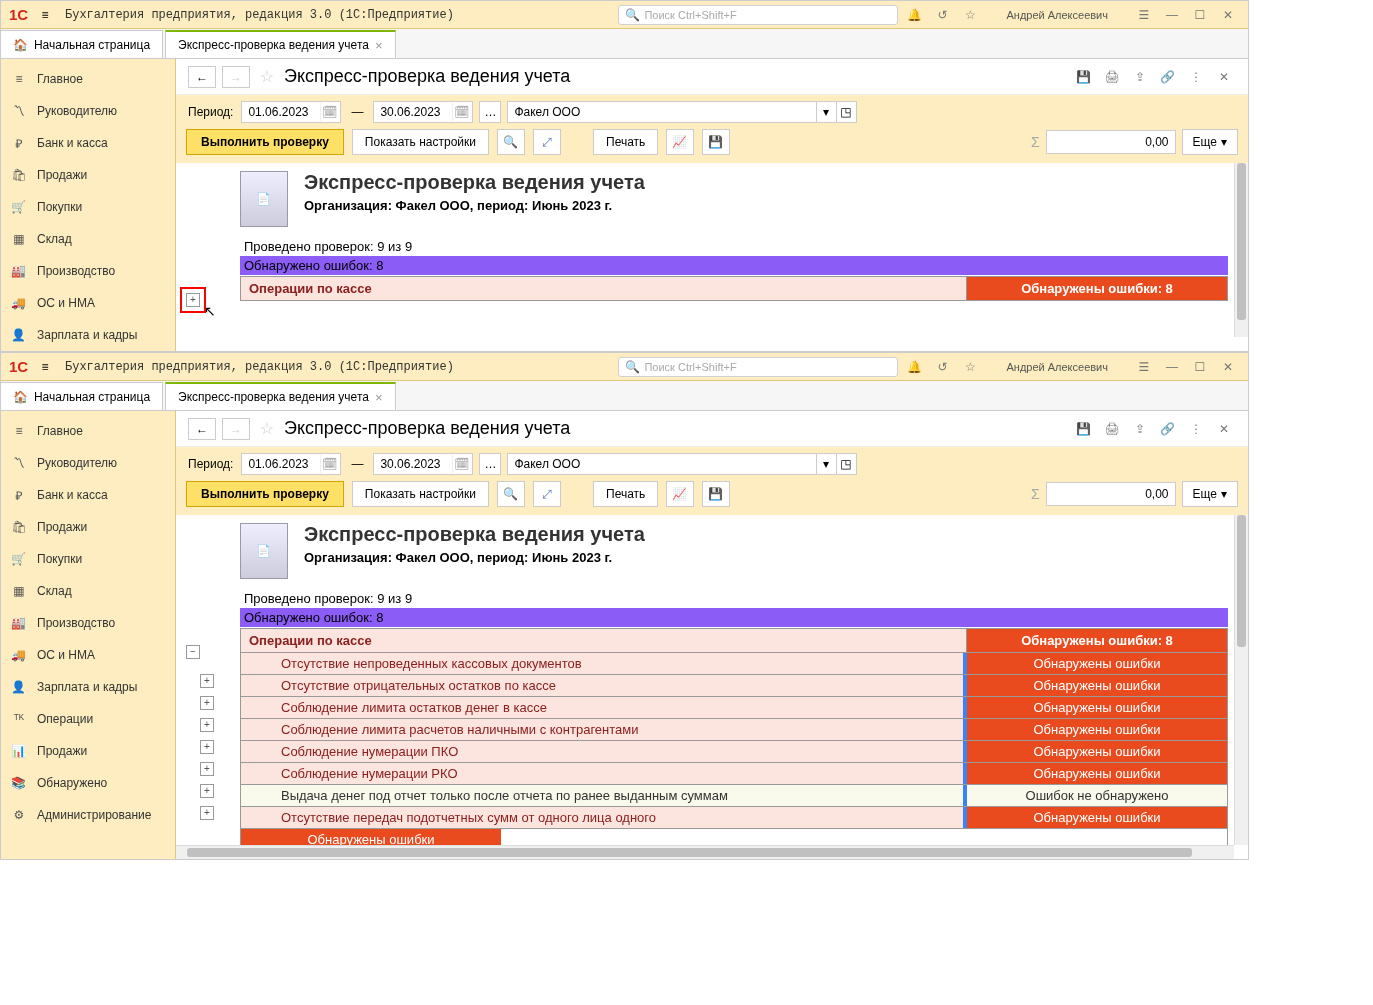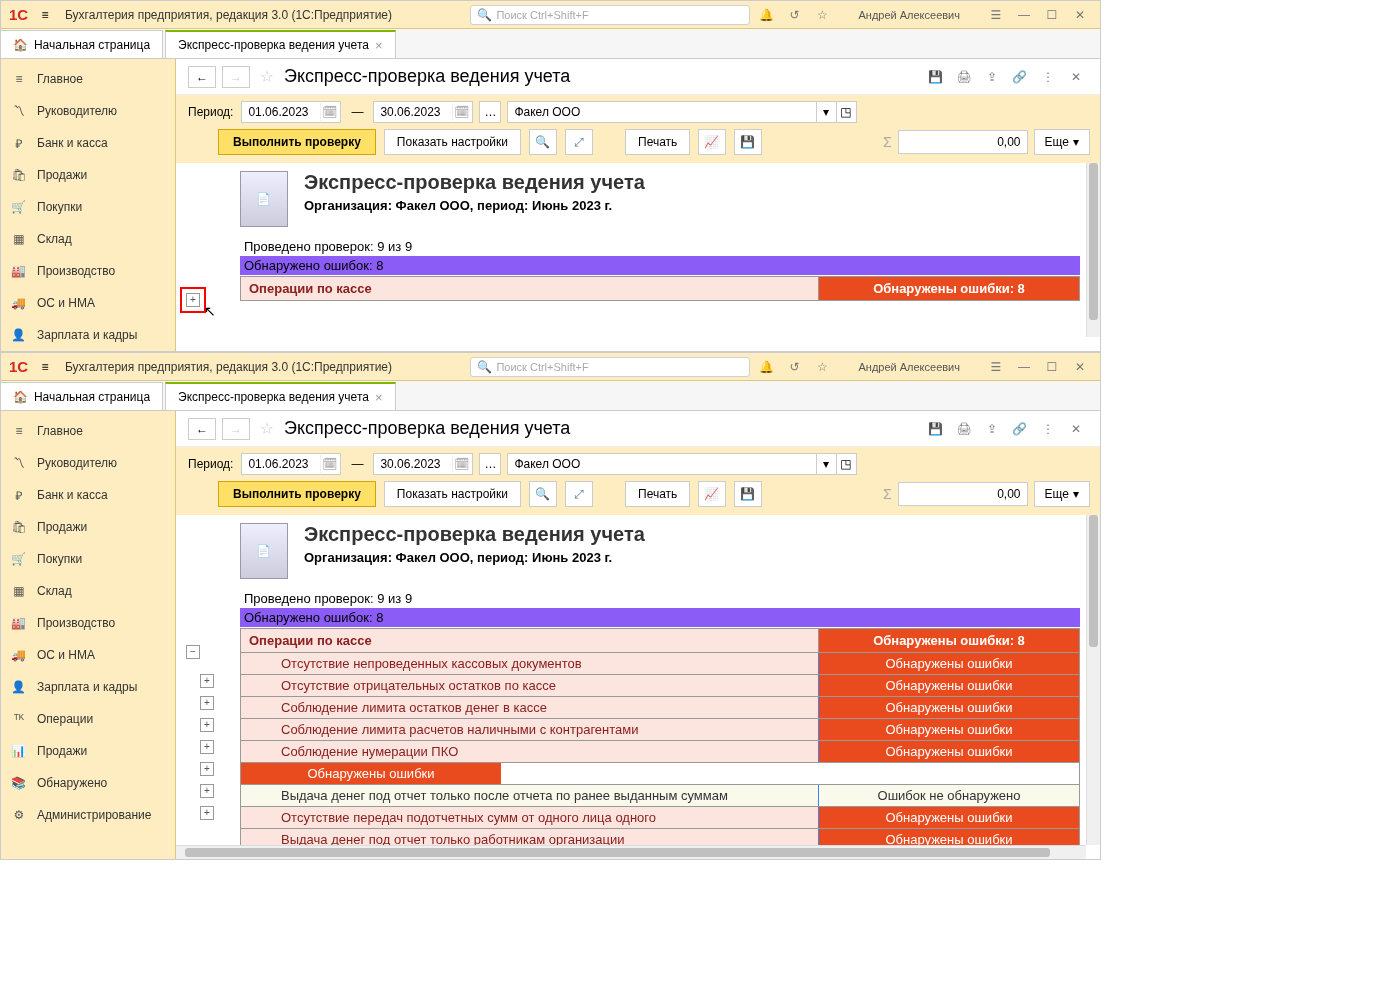--- a/index.html
+++ b/index.html
@@ -1,23 +1,23 @@
 <!DOCTYPE html>
 <html><head>
 <meta charset="utf-8">
 <style>
 * { box-sizing: border-box; margin: 0; padding: 0; font-family: Arial, sans-serif; }
 body { background: #fff; font-size: 12px; }
 
-.app-window { width: 1101px; background: #fff; border: 1px solid #ccc; }
+.app-window { width: 1249px; background: #fff; border: 1px solid #ccc; }
 
 .titlebar { height: 28px; background: #fdedc0; display: flex; align-items: center; padding: 0 8px; border-bottom: 1px solid #e0c87a; }
 .logo { width: 24px; height: 20px; color: #d9261c; font-weight: bold; font-size: 15px; display: flex; align-items: center; }
 .menu-icon { width: 24px; display: flex; align-items: center; justify-content: center; cursor: pointer; }
-.title-text { margin-left: 8px; font-size: 12px; color: #333; }
+.title-text { margin-left: 8px; font-size: 12px; color: #333; font-family: Liberation Mono, monospace; }
 .titlebar-right { margin-left: auto; display: flex; align-items: center; gap: 4px; }
 .search-box { width: 280px; height: 20px; background: #fff; border: 1px solid #d0d0d0; border-radius: 3px; display: flex; align-items: center; padding: 0 6px; }
 .search-box span.ph { color: #aaa; font-size: 11px; }
 .icon-btn { width: 24px; height: 22px; display: flex; align-items: center; justify-content: center; cursor: pointer; color: #777; }
 .user-name { font-size: 11px; color: #555; margin: 0 20px; }
 
 .tabs-row { height: 30px; background: #f6f6f6; display: flex; align-items: flex-end; border-bottom: 1px solid #ccc; }
 .tab { height: 28px; padding: 0 12px; display: flex; align-items: center; gap: 6px; background: #fff; border: 1px solid #ccc; border-bottom: none; font-size: 12px; margin-right: 2px; }
 .tab.home { border-left: none; }
 .tab.active { border-top: 2px solid #7fb700; }
@@ -41,21 +41,21 @@
 .toolbar-label { padding: 0 2px; }
 .date-input { height: 22px; border: 1px solid #ccc; background: #fff; padding: 0 6px; display: flex; align-items: center; width: 100px; position: relative; }
 .date-picker-btn { position: absolute; right: 2px; width: 18px; height: 18px; display: flex; align-items: center; justify-content: center; cursor: pointer; color: #888; border-left: 1px solid #eee; }
 .dash { padding: 0 4px; }
 .small-btn { height: 22px; min-width: 22px; border: 1px solid #ccc; background: #fff; display: flex; align-items: center; justify-content: center; cursor: pointer; padding: 0 4px; }
 .org-select { flex: 0 0 350px; height: 22px; border: 1px solid #ccc; background: #fff; display: flex; align-items: center; padding: 0 6px; position: relative; }
 .org-select .dd { position: absolute; right: 22px; width: 18px; height: 20px; border-left: 1px solid #ccc; display: flex; align-items: center; justify-content: center; cursor: pointer; }
 .org-select .ext { position: absolute; right: 2px; width: 18px; height: 20px; border-left: 1px solid #ccc; display: flex; align-items: center; justify-content: center; cursor: pointer; }
 
 .toolbar2 { background: #fdedc0; padding: 0 10px 8px; display: flex; align-items: center; gap: 8px; font-size: 12px; }
-.btn-primary { height: 26px; padding: 0 14px; background: #ffe066; border: 1px solid #d4a500; font-weight: bold; cursor: pointer; display: flex; align-items: center; margin-left: 32px; }
+.btn-primary { height: 26px; padding: 0 14px; background: #ffe066; border: 1px solid #d4a500; font-weight: bold; cursor: pointer; display: flex; align-items: center; }
 .btn-secondary { height: 26px; padding: 0 12px; background: #fff; border: 1px solid #ccc; cursor: pointer; display: flex; align-items: center; }
 .tool-btn { width: 28px; height: 26px; background: #fff; border: 1px solid #ccc; display: flex; align-items: center; justify-content: center; cursor: pointer; color: #5b7fb5; }
 .eshe-group { margin-left: auto; display: flex; align-items: center; gap: 6px; }
 .sum-box { width: 130px; height: 24px; border: 1px solid #ccc; background: #fff; display: flex; align-items: center; justify-content: flex-end; padding: 0 6px; }
 .btn-eshe { height: 26px; padding: 0 10px; background: #fff; border: 1px solid #ccc; cursor: pointer; display: flex; align-items: center; gap: 4px; }
 
 .report-area { flex: 1; background: #fff; display: flex; padding: 8px 0; overflow: auto; position: relative; }
 .tree-col { width: 64px; flex-shrink: 0; position: relative; }
 .tree-expand { width: 14px; height: 14px; border: 1px solid #999; background: #fff; display: flex; align-items: center; justify-content: center; position: absolute; cursor: pointer; font-size: 10px; line-height: 1; color: #555; }
 .report-body { flex: 1; padding-right: 20px; }
@@ -66,21 +66,21 @@
 .stat-row { padding: 2px 4px; font-size: 13px; }
 .stat-row.err { background: #8b5cf6; }
 
 .section-row { display: flex; border: 1px solid #999; margin-top: 1px; }
 .section-row.header-sec .left { background: #fce5de; }
 .section-row.header-sec .right { background: #e94b1e; color: #fff; }
 .section-row .left { flex: 1; padding: 4px 8px; font-weight: bold; color: #8b2020; font-size: 13px; border-right: 1px solid #999; }
 .section-row .right { width: 260px; padding: 4px 8px; text-align: center; font-weight: bold; font-size: 13px; }
 
 .check-row { display: flex; border: 1px solid #999; border-top: none; }
-.check-row .left { flex: 1; padding: 3px 8px 3px 40px; color: #8b2020; font-size: 13px; border-right: 1px solid #3b82f6; background: #fce5de; }
+.check-row .left { flex: 1; padding: 3px 8px 3px 40px; color: #8b2020; font-size: 13px; border-right: 4px solid #3b82f6; background: #fce5de; }
 .check-row .right { width: 260px; padding: 3px 8px; text-align: center; font-size: 13px; }
 .check-row.err .right { background: #e94b1e; color: #fff; }
 .check-row.ok .left { color: #333; background: #f9f9ec; }
 .check-row.ok .right { background: #f9f9ec; color: #333; }
 
 .red-highlight { position: absolute; border: 2px solid red; width: 26px; height: 26px; }
 
 .scrollbar-v { position: absolute; right: 0; top: 0; bottom: 14px; width: 14px; background: #f0f0f0; border-left: 1px solid #ddd; }
 .scrollbar-v .thumb { position: absolute; top: 0; left: 2px; right: 2px; height: 40%; background: #c0c0c0; border-radius: 3px; }
 .scrollbar-h { position: absolute; left: 0; right: 14px; bottom: 0; height: 14px; background: #f0f0f0; border-top: 1px solid #ddd; }
@@ -444,32 +444,32 @@
               </div>
               <div class="check-row err">
                 <div class="left">Соблюдение лимита расчетов наличными с контрагентами</div>
                 <div class="right">Обнаружены ошибки</div>
               </div>
               <div class="check-row err">
                 <div class="left">Соблюдение нумерации ПКО</div>
                 <div class="right">Обнаружены ошибки</div>
               </div>
               <div class="check-row err">
+                <div class="left">Соблюдение нумерации РКО</div>
                 <div class="right">Обнаружены ошибки</div>
               </div>
               <div class="check-row ok">
                 <div class="left">Выдача денег под отчет только после отчета по ранее выданным суммам</div>
                 <div class="right">Ошибок не обнаружено</div>
               </div>
               <div class="check-row err">
                 <div class="left">Отсутствие передач подотчетных сумм от одного лица одного</div>
                 <div class="right">Обнаружены ошибки</div>
               </div>
               <div class="check-row err">
-                <div class="left">Выдача денег под отчет только работникам организации</div>
                 <div class="right">Обнаружены ошибки</div>
               </div>
             </div>
         </div>
         <div class="scrollbar-v">
             <div class="thumb"></div>
           </div>
         <div class="scrollbar-h">
             <div class="thumb"></div>
           </div>

